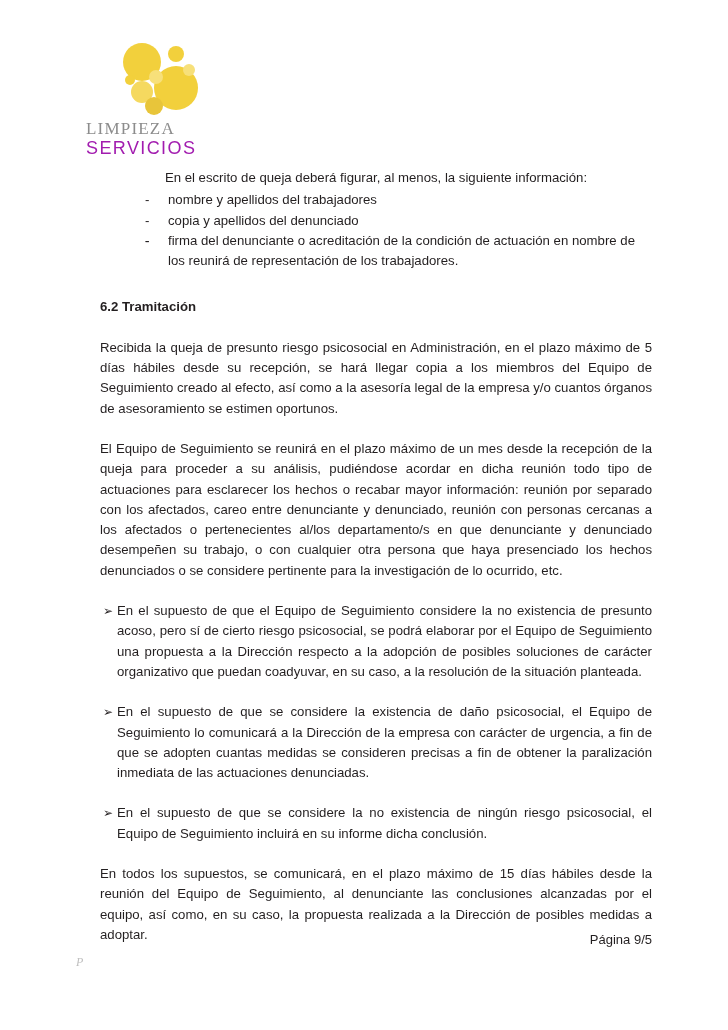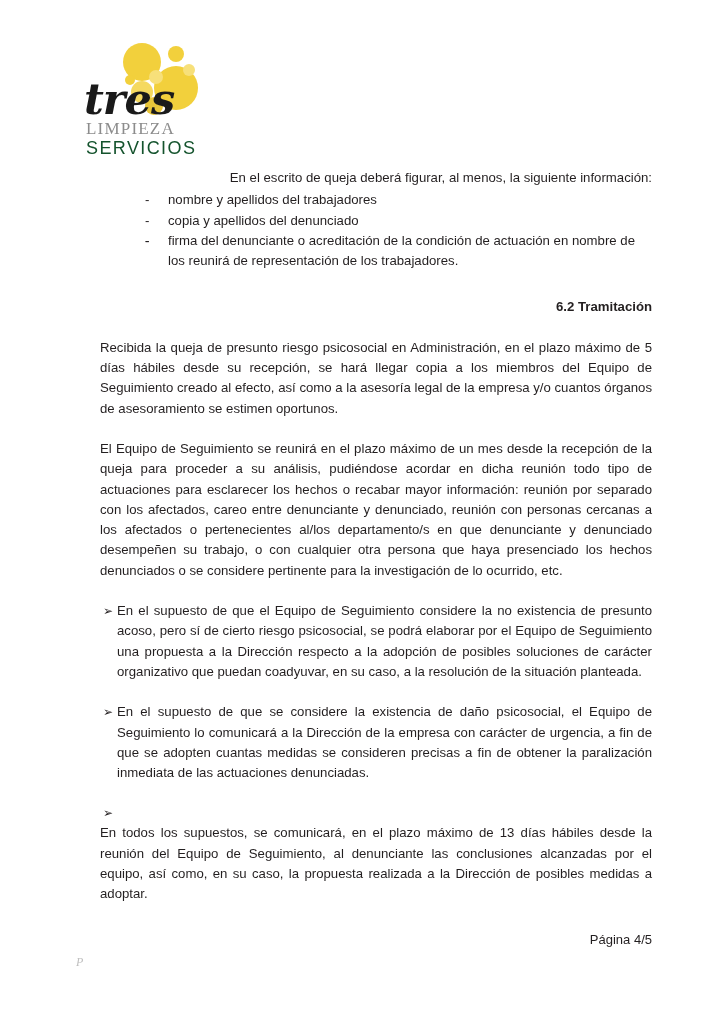--- a/index.html
+++ b/index.html
@@ -57,40 +57,40 @@
     line-height: 1;
     text-align: right;
   }
   .logo-line2 {
     position: absolute;
     left: 2px;
     top: 99px;
     font-family: "Liberation Sans", sans-serif;
     font-size: 18px;
     letter-spacing: 1.4px;
-    color: #14532d;
+    color: #a21caf;
     line-height: 1;
   }
 
   
   .content {
     position: absolute;
     left: 100px;
     top: 168px;
     width: 552px;
   }
   .para {
     font-size: 13.2px;
     line-height: 20.3px;
     color: #231f20;
     text-align: justify;
     margin: 0;
   }
   .para-intro {
-    text-align: right;
+    text-align: center;
     margin-bottom: 2px;
   }
   .spacer-md { height: 20px; }
   .spacer-lg { height: 26px; }
 
   
   .dash-list {
     margin: 0;
     padding: 0;
     list-style: none;
@@ -109,21 +109,20 @@
     top: 0;
   }
 
   
   .heading {
     font-size: 13.2px;
     font-weight: bold;
     color: #231f20;
     line-height: 20.3px;
     margin: 0;
-    text-align: right;
   }
 
   
   .arrow-list {
     margin: 0;
     padding: 0;
     list-style: none;
   }
   .arrow-item {
     position: relative;
@@ -171,21 +170,20 @@
     <svg class="logo-bubbles" viewBox="0 0 190 80">
       <circle cx="58" cy="22" r="19" fill="#f2d03c"></circle>
       <circle cx="92" cy="48" r="22" fill="#f2d03c"></circle>
       <circle cx="92" cy="14" r="8" fill="#f2d03c"></circle>
       <circle cx="58" cy="52" r="11" fill="#f5d95f"></circle>
       <circle cx="72" cy="37" r="7" fill="#f7e07a"></circle>
       <circle cx="46" cy="40" r="5" fill="#f2d03c"></circle>
       <circle cx="70" cy="66" r="9" fill="#e8c53a"></circle>
       <circle cx="105" cy="30" r="6" fill="#f7e07a"></circle>
     </svg>
-    <div class="logo-script">tres</div>
     <div class="logo-line1">LIMPIEZA</div>
     <div class="logo-line2">SERVICIOS</div>
   </div>
 
   <div class="content">
 
     <p class="para para-intro">En el escrito de queja deberá figurar, al menos, la siguiente información:</p>
 
     <ul class="dash-list">
       <li class="dash-item">
@@ -225,28 +223,29 @@
         <span>En el supuesto de que el Equipo de Seguimiento considere la no existencia de presunto acoso, pero sí de cierto riesgo psicosocial, se podrá elaborar por el Equipo de Seguimiento una propuesta a la Dirección respecto a la adopción de posibles soluciones de carácter organizativo que puedan coadyuvar, en su caso, a la resolución de la situación planteada.</span>
       </li>
       <li style="height:20px"></li>
       <li class="arrow-item">
         <span class="arrow-mark">➢</span>
         <span>En el supuesto de que se considere la existencia de daño psicosocial, el Equipo de Seguimiento lo comunicará a la Dirección de la empresa con carácter de urgencia, a fin de que se adopten cuantas medidas se consideren precisas a fin de obtener la paralización inmediata de las actuaciones denunciadas.</span>
       </li>
       <li style="height:20px"></li>
       <li class="arrow-item">
         <span class="arrow-mark">➢</span>
+        <span>En el supuesto de que se considere la no existencia de ningún riesgo psicosocial, el Equipo de Seguimiento incluirá en su informe dicha conclusión.</span>
       </li>
     </ul>
 
     <div class="spacer-md"></div>
 
-    <p class="para">En todos los supuestos, se comunicará, en el plazo máximo de 13 días hábiles desde la reunión del Equipo de Seguimiento, al denunciante las conclusiones alcanzadas por el equipo, así como, en su caso, la propuesta realizada a la Dirección de posibles medidas a adoptar.</p>
+    <p class="para">En todos los supuestos, se comunicará, en el plazo máximo de 15 días hábiles desde la reunión del Equipo de Seguimiento, al denunciante las conclusiones alcanzadas por el equipo, así como, en su caso, la propuesta realizada a la Dirección de posibles medidas a adoptar.</p>
 
   </div>
 
   <div class="footer">
-    <span>Página 4/5</span>
+    <span>Página 9/5</span>
   </div>
 
   <div class="corner-mark">P</div>
 
 </div>
 
 </body></html>

